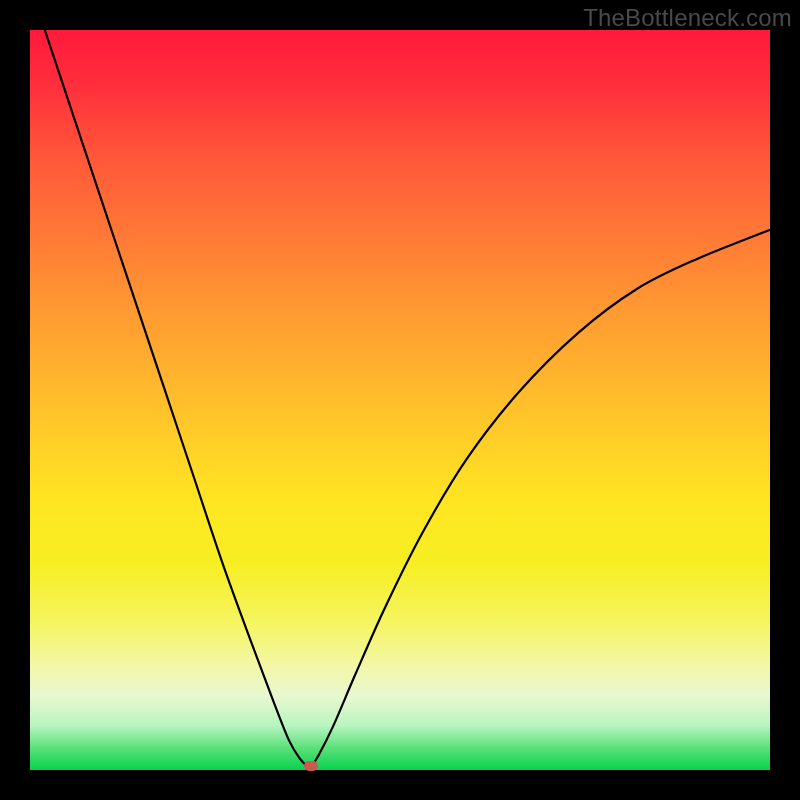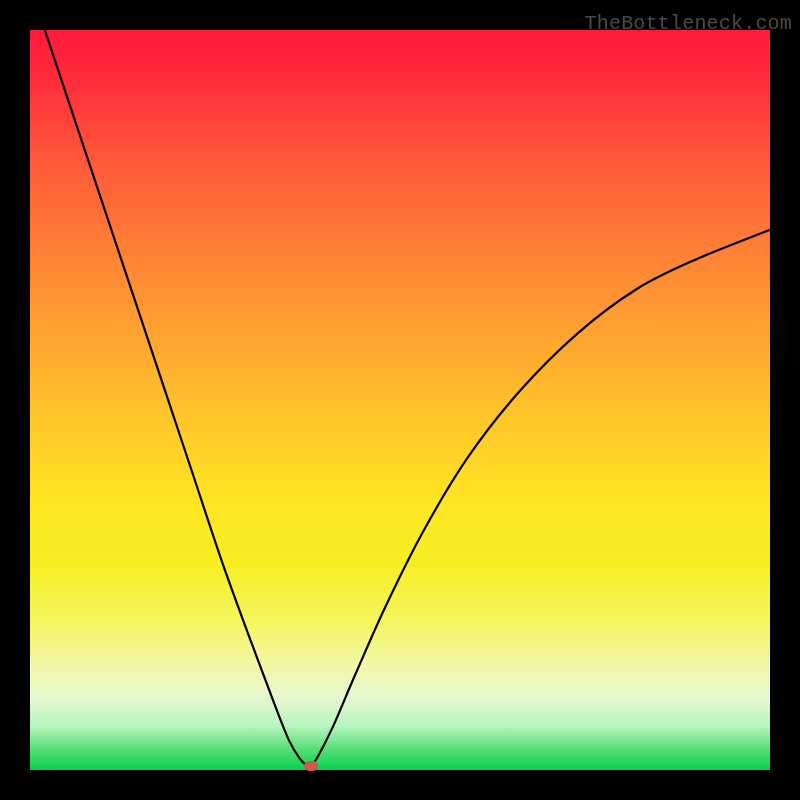--- a/index.html
+++ b/index.html
@@ -29,27 +29,26 @@
       #f7ee22 72%,
       #f5f560 80%,
       #f3f7a8 86%,
       #e8f8d0 90%,
       #b8f5c0 94%,
       #5ce07a 97%,
       #06d24e 100%);
   }
   .watermark {
     position: absolute;
-    top: 12px;
+    top: 4px;
     right: 8px;
     color: #4a4a4a;
-    font-size: 20px;
+    font-size: 24px;
     letter-spacing: 0.2px;
     z-index: 10;
-    font-family: Liberation Mono, monospace;
   }
   svg.curve {
     position: absolute;
     left: 30px;
     top: 30px;
     width: 740px;
     height: 740px;
     z-index: 5;
   }
   .marker {

